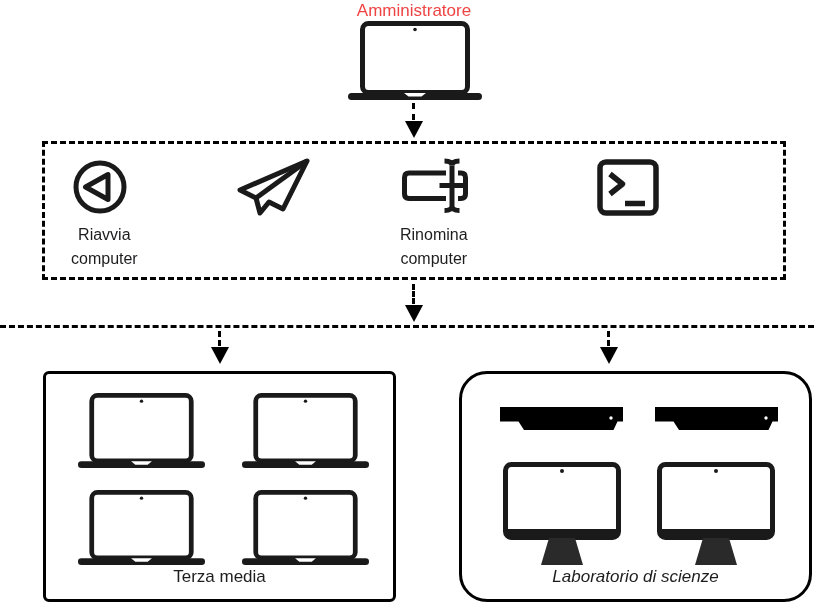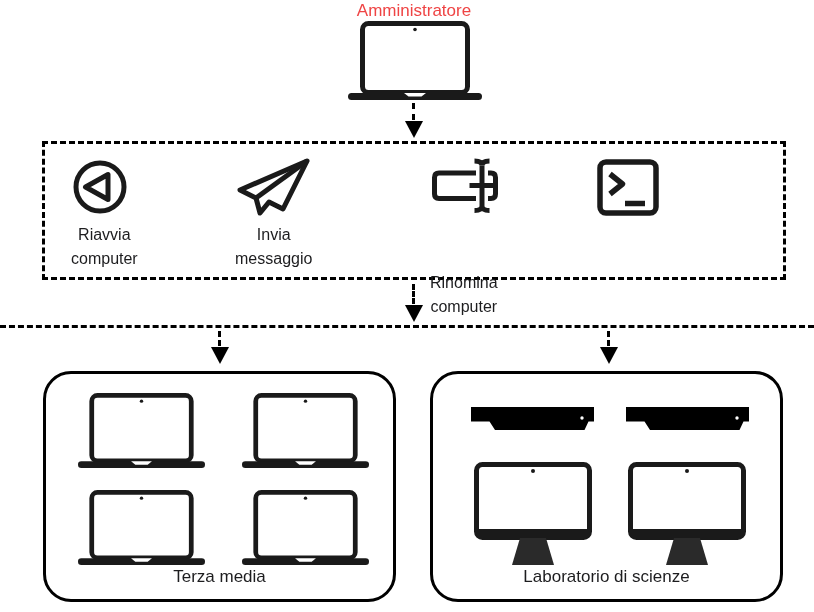--- a/index.html
+++ b/index.html
@@ -56,27 +56,23 @@
     </div>
   </div>
 
   <div class="abs col" style="left:235px;top:156px;">
     <div class="iconbox">
       <svg width="76" height="58" viewBox="0 0 76 58">
         <path d="M72,3 L5,32 L21,40 L25,55 L34,44 L48,51 Z" class="stroke" stroke-linejoin="round"></path>
         <path d="M21,40 L72,3" class="stroke" stroke-linejoin="round"></path>
       </svg>
     </div>
-    <div class="cmd-label">
-      <div>Invia</div>
-      <div>messaggio</div>
-    </div>
   </div>
 
-  <div class="abs col" style="left:430px;top:156px;gap:48px;">
+  <div class="abs col" style="left:400px;top:156px;">
     <div class="iconbox">
       <svg width="76" height="58" viewBox="0 0 76 58">
         <path d="M46,15 H9 Q4.5,15 4.5,19.5 V36 Q4.5,40.5 9,40.5 H46" class="stroke"></path>
         <path d="M58,15 H61 Q65.5,15 65.5,19.5 V36 Q65.5,40.5 61,40.5 H58" class="stroke"></path>
         <path d="M52,7.5 V48" class="stroke"></path>
         <path d="M44.5,3 Q52,3 52,7.5 M59.5,3 Q52,3 52,7.5" class="stroke"></path>
         <path d="M44.5,52.5 Q52,52.5 52,48 M59.5,52.5 Q52,52.5 52,48" class="stroke"></path>
         <path d="M39.5,27.5 H63" class="stroke"></path>
       </svg>
     </div>
@@ -99,21 +95,21 @@
   <div class="abs stem" style="left:412px;top:284px;height:20px;"></div>
   <div class="abs arrowhead" style="left:405px;top:305px;"></div>
 
   <div class="abs hline" style="left:0;top:325px;width:814px;"></div>
 
   <div class="abs stem" style="left:218px;top:331px;height:15px;"></div>
   <div class="abs arrowhead" style="left:211px;top:347px;"></div>
   <div class="abs stem" style="left:607px;top:331px;height:15px;"></div>
   <div class="abs arrowhead" style="left:600px;top:347px;"></div>
 
-  <div class="abs groupbox" style="left:43px;top:371px;width:353px;height:231px;">
+  <div class="abs groupbox" style="left:43px;top:371px;width:353px;height:231px;border-radius:6px;">
 
     <div class="abs" style="left:32px;top:19px;">
       <svg width="127" height="76" viewBox="0 0 134 80">
         <rect x="14.5" y="2.5" width="105" height="69" rx="6" class="stroke"></rect>
         <circle cx="67" cy="8.5" r="1.8" fill="#1a1a1a"></circle>
         <rect x="0" y="72" width="134" height="7" rx="3.5" fill="#1a1a1a"></rect>
         <path d="M56,72 h22 l-4.5,3.5 h-13 z" fill="#ffffff"></path>
       </svg>
     </div>
     <div class="abs" style="left:196px;top:19px;">
@@ -137,21 +133,21 @@
         <rect x="14.5" y="2.5" width="105" height="69" rx="6" class="stroke"></rect>
         <circle cx="67" cy="8.5" r="1.8" fill="#1a1a1a"></circle>
         <rect x="0" y="72" width="134" height="7" rx="3.5" fill="#1a1a1a"></rect>
         <path d="M56,72 h22 l-4.5,3.5 h-13 z" fill="#ffffff"></path>
       </svg>
     </div>
 
     <div class="group-label">Terza media</div>
   </div>
 
-  <div class="abs groupbox" style="left:430px;top:371px;width:353px;height:231px;">
+  <div class="abs groupbox" style="left:459px;top:371px;width:353px;height:231px;font-style:italic;">
 
     <div class="abs" style="left:38px;top:33px;">
       <svg width="123" height="24" viewBox="0 0 123 24">
         <path d="M0,0 H123 V14.5 H117.5 L113.5,23 H24 L18.5,14.5 H0 Z" fill="#000000"></path>
         <circle cx="111" cy="11" r="1.7" fill="#ffffff"></circle>
       </svg>
     </div>
     <div class="abs" style="left:193px;top:33px;">
       <svg width="123" height="24" viewBox="0 0 123 24">
         <path d="M0,0 H123 V14.5 H117.5 L113.5,23 H24 L18.5,14.5 H0 Z" fill="#000000"></path>

